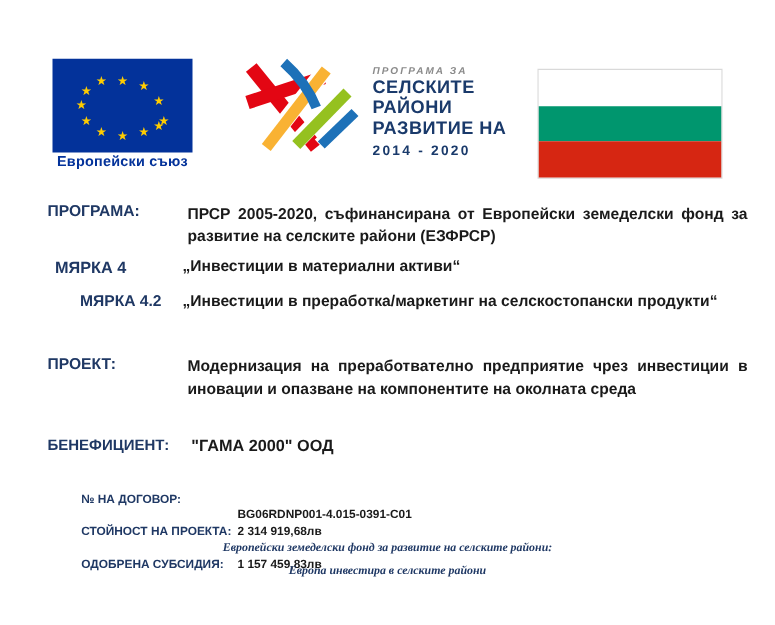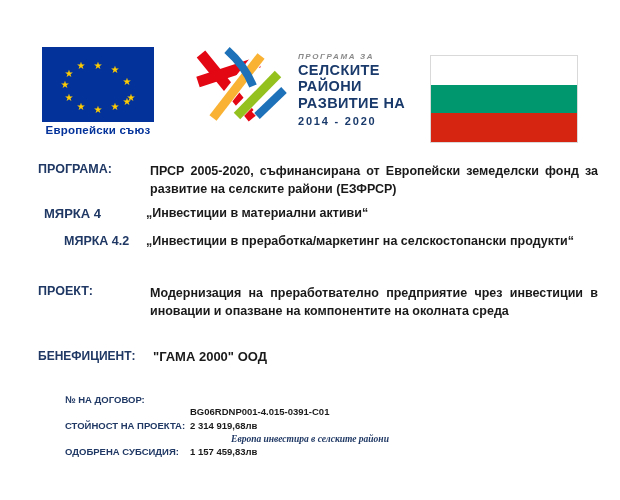--- a/index.html
+++ b/index.html
@@ -278,14 +278,15 @@
 
     <div class="small-row r-subsidia">
       <span class="label">ОДОБРЕНА СУБСИДИЯ:</span>
       <span class="value">1 157 459,83лв</span>
     </div>
 
   </div>
 </div>
 
 <div class="footer">
+  <div>Европейски земеделски фонд за развитие на селските райони:</div>
   <div>Европа инвестира в селските райони</div>
 </div>
 
 </body></html>

